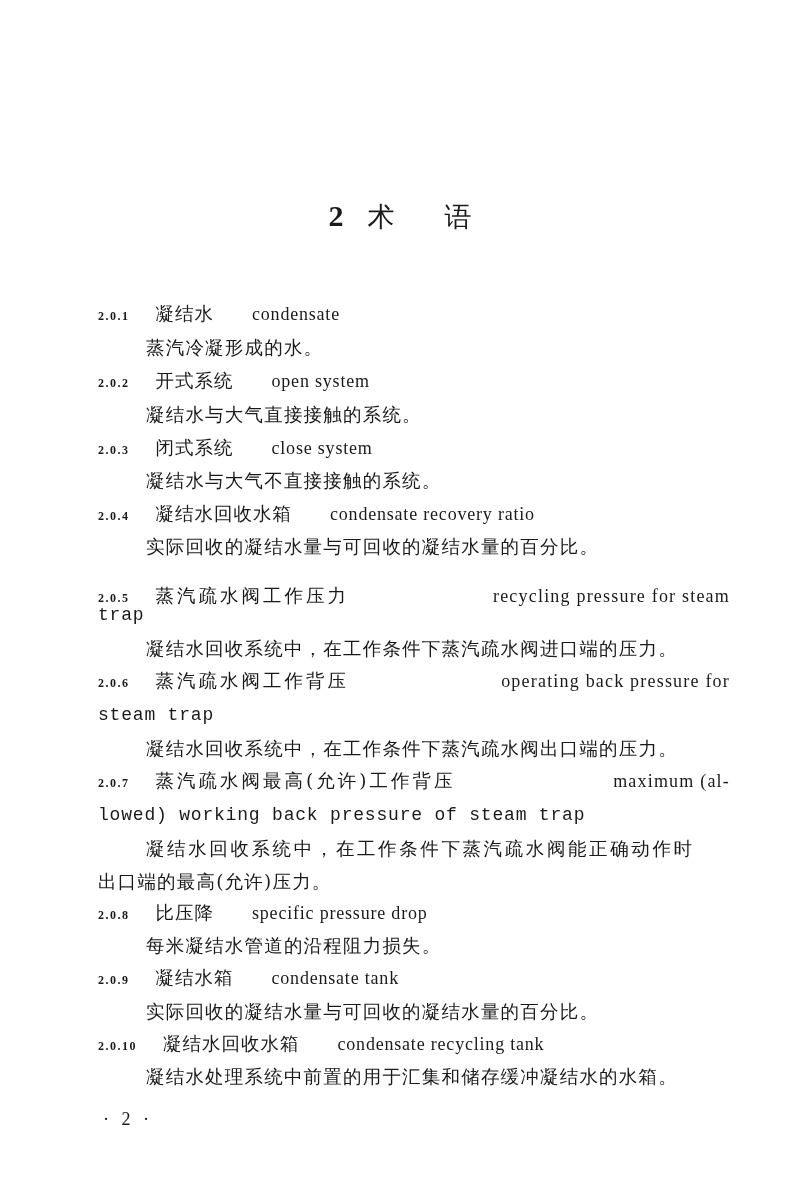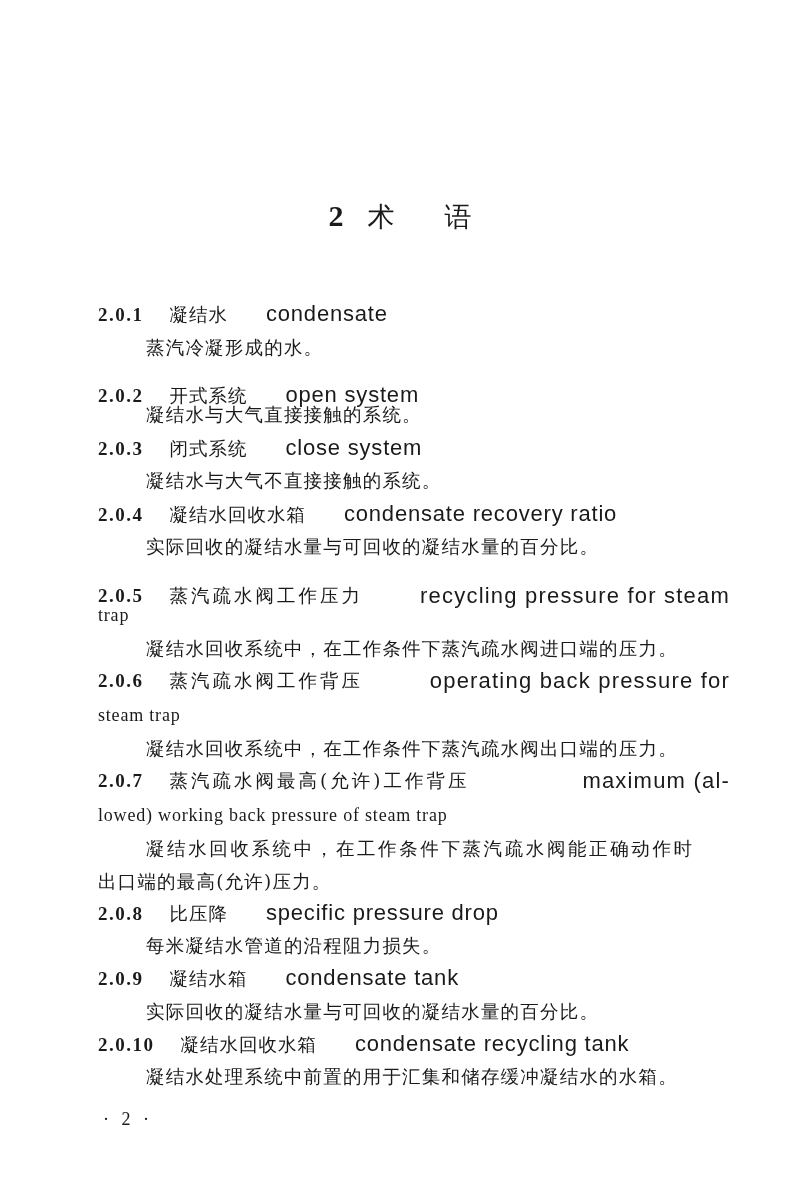--- a/index.html
+++ b/index.html
@@ -46,41 +46,41 @@
       line-height: 30px;
       height: 30px;
     }
     .term-line {
       left: 98px;
       width: 632px;
     }
     .term-no {
       font-family: "Liberation Serif", serif;
       font-weight: bold;
-      font-size: 19px;
+      font-size: 12px;
       letter-spacing: 1.5px;
       display: inline-block;
     }
     .term-cn {
       display: inline-block;
       letter-spacing: 1px;
     }
     .term-en {
-      font-family: Liberation Sans, sans-serif;
-      font-size: 22px;
+      font-family: Liberation Serif, serif;
+      font-size: 18px;
       letter-spacing: 0.8px;
       display: inline-block;
     }
     .def-line {
       left: 146px;
       letter-spacing: 1.2px;
     }
     .cont-line {
       left: 98px;
-      font-family: Liberation Serif, serif;
+      font-family: Liberation Mono, monospace;
       font-size: 18px;
       letter-spacing: 0.8px;
     }
     .cont-cn-line {
       left: 98px;
       letter-spacing: 1.2px;
     }
     .justify {
       display: flex;
       justify-content: space-between;
@@ -101,21 +101,21 @@
 
 <div class="page-title">
   <span class="num">2</span><span class="word">术</span><span class="gap"></span><span class="word">语</span>
 </div>
 
 <div class="line term-line" style="top:299px">
   <span class="term-no">2.0.1</span><span style="display:inline-block;width:26px"></span><span class="term-cn">凝结水</span><span style="display:inline-block;width:38px"></span><span class="term-en">condensate</span>
 </div>
 <div class="line def-line" style="top:333px">蒸汽冷凝形成的水。</div>
 
-<div class="line term-line" style="top:380px">
+<div class="line term-line" style="top:366px">
   <span class="term-no">2.0.2</span><span style="display:inline-block;width:26px"></span><span class="term-cn">开式系统</span><span style="display:inline-block;width:38px"></span><span class="term-en">open system</span>
 </div>
 <div class="line def-line" style="top:400px">凝结水与大气直接接触的系统。</div>
 
 <div class="line term-line" style="top:433px">
   <span class="term-no">2.0.3</span><span style="display:inline-block;width:26px"></span><span class="term-cn">闭式系统</span><span style="display:inline-block;width:38px"></span><span class="term-en">close system</span>
 </div>
 <div class="line def-line" style="top:466px">凝结水与大气不直接接触的系统。</div>
 
 <div class="line term-line" style="top:499px">

